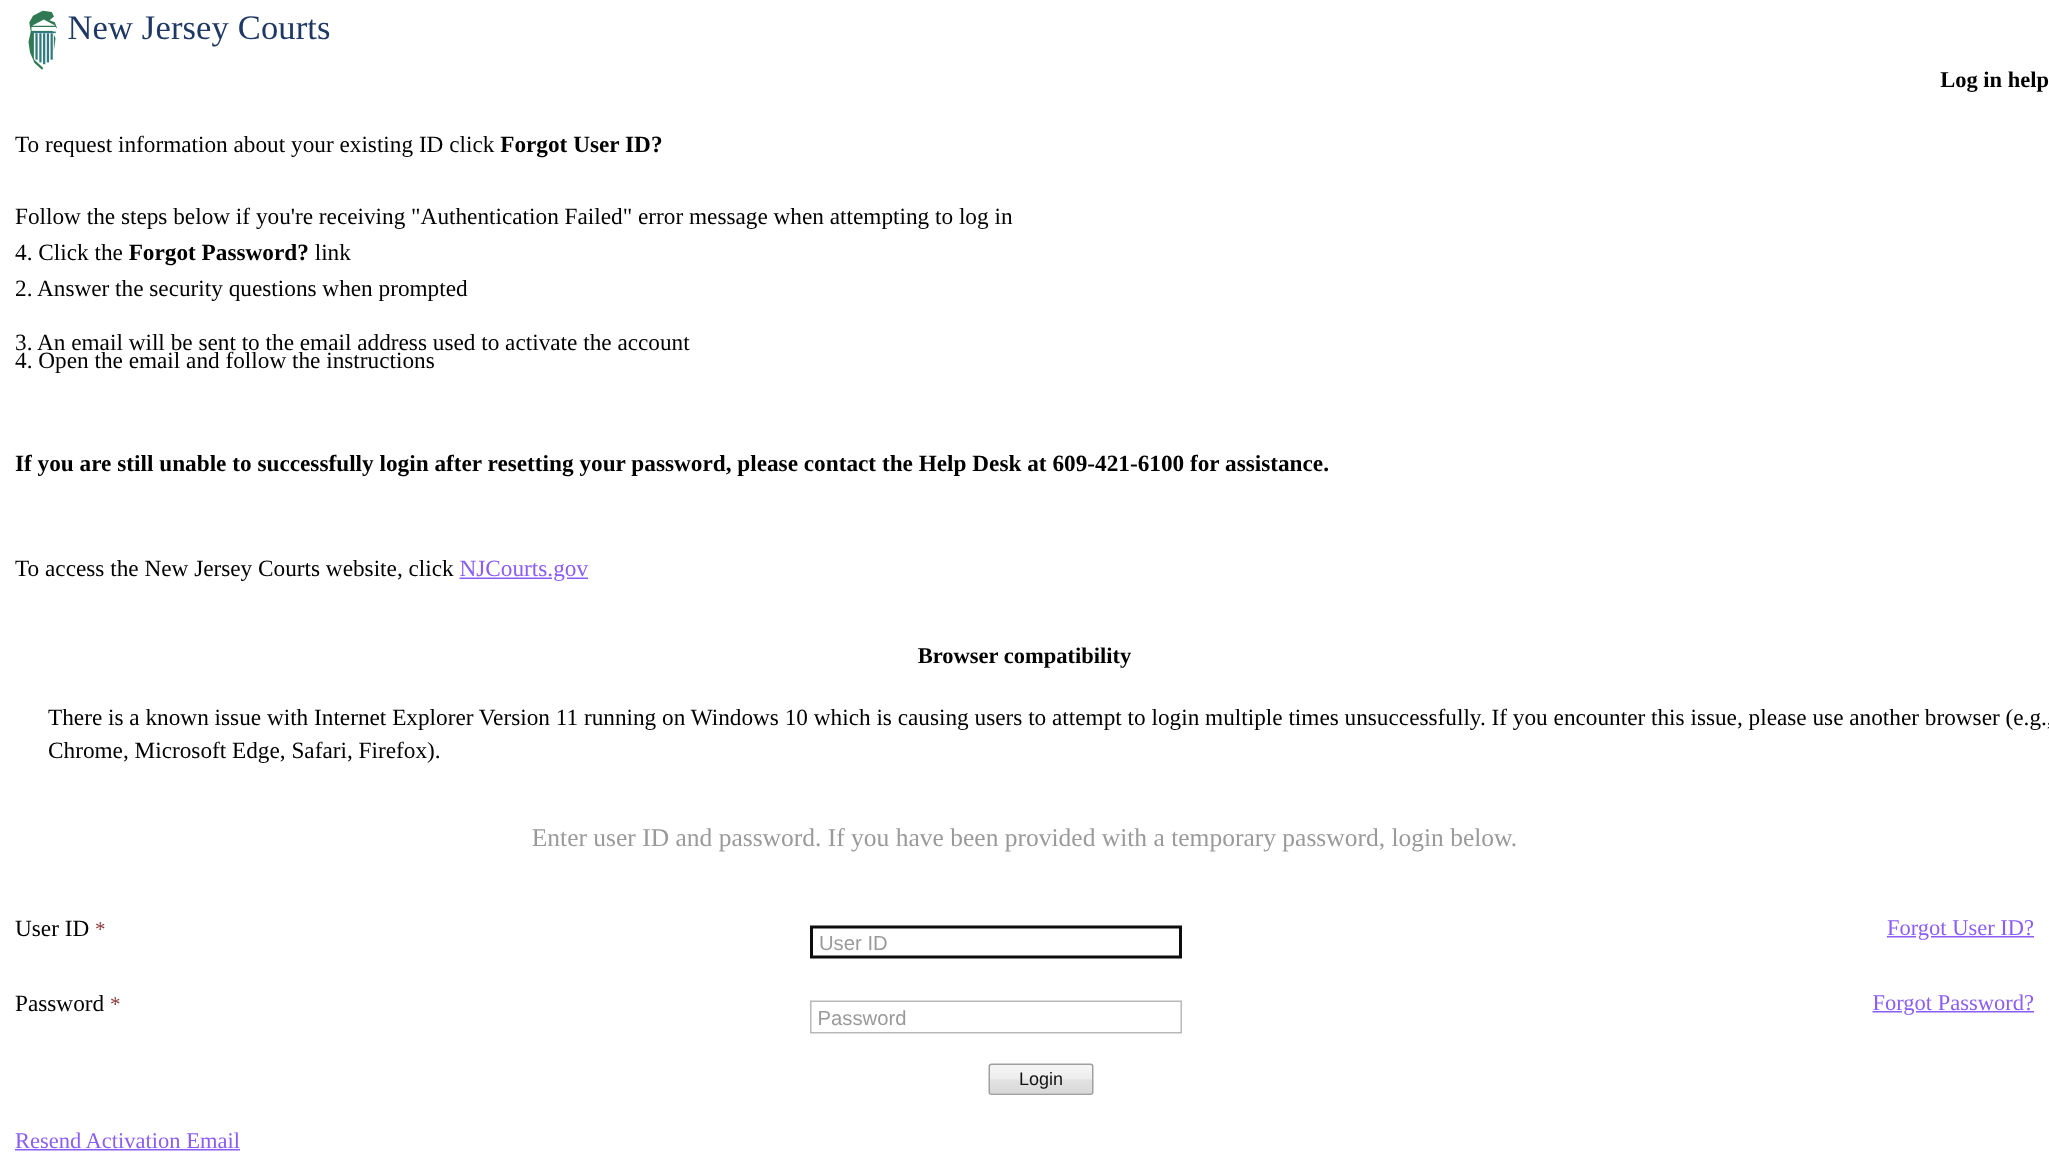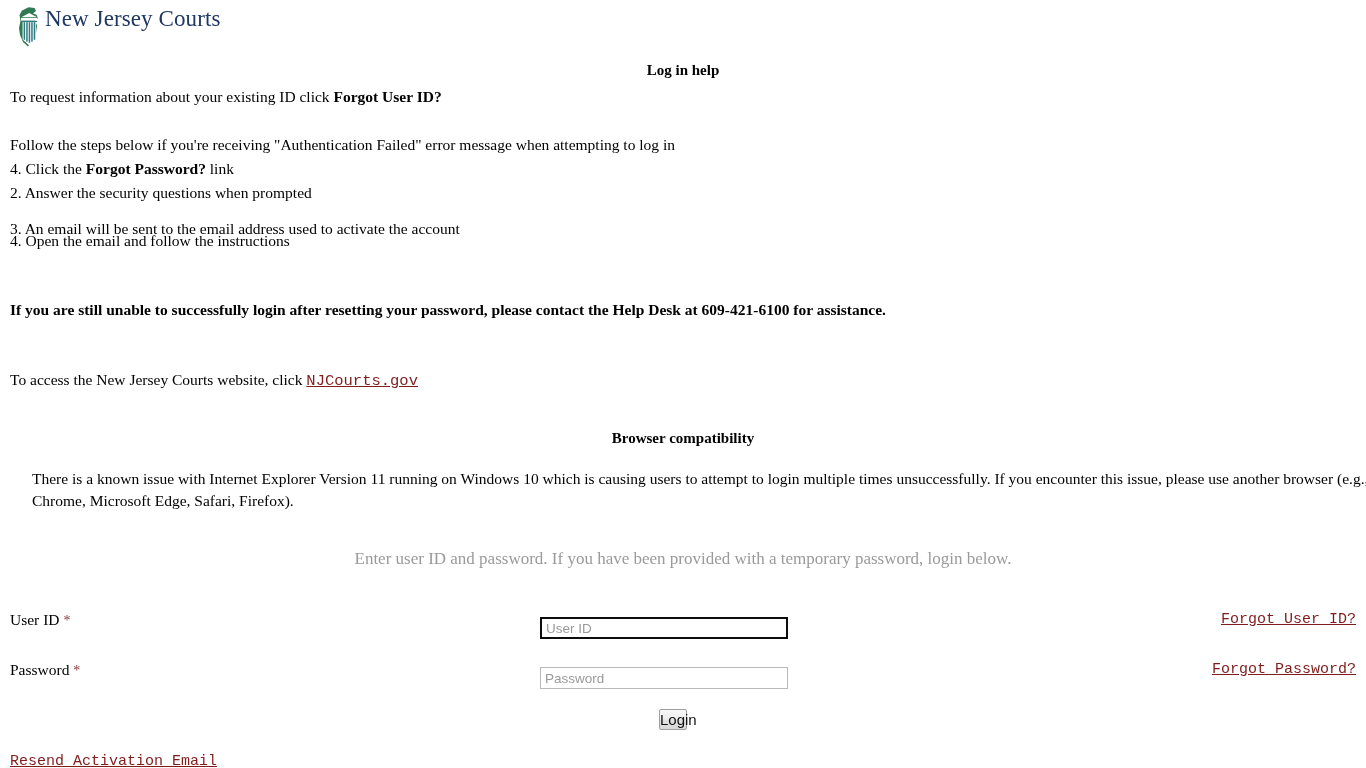--- a/index.html
+++ b/index.html
@@ -43,21 +43,21 @@
 
   
   .section-heading {
     position: absolute;
     left: 0;
     width: 1366px;
     text-align: center;
     font-weight: bold;
     font-size: 15px;
   }
-  #heading-login-help { top: 62px; }
+  #heading-login-help { top: 46px; text-align: right; }
   #heading-browser-compat { top: 430px; }
 
   
   .copy {
     position: absolute;
     left: 10px;
     font-size: 15.5px;
     line-height: 17px;
     white-space: nowrap;
   }
@@ -75,24 +75,23 @@
     top: 468px;
     width: 1350px;
     line-height: 22px;
     white-space: normal;
     margin-left: 22px;
   }
 
   b, .bold { font-weight: bold; }
 
   a.link {
-    color: #7f1d1d;
+    color: #8b5cf6;
     text-decoration: underline;
     cursor: pointer;
-    font-family: Liberation Mono, monospace;
   }
 
   
   #form-intro {
     position: absolute;
     left: 0;
     top: 549px;
     width: 1366px;
     text-align: center;
     color: #9a9a9a;
@@ -142,25 +141,25 @@
     font-size: 15px;
     white-space: nowrap;
   }
   #link-forgot-userid { top: 611px; }
   #link-forgot-password { top: 661px; }
 
   #login-button {
     position: absolute;
     left: 659px;
     top: 709px;
-    width: 28px;
+    width: 70px;
     height: 21px;
     box-sizing: border-box;
     font-family: "Liberation Sans", "DejaVu Sans", sans-serif;
-    font-size: 15px;
+    font-size: 12px;
     color: #111111;
     background: linear-gradient(to bottom, #f6f6f6 0%, #ededed 48%, #e2e2e2 52%, #d8d8d8 100%);
     border: 1px solid #a0a0a0;
     border-radius: 2px;
     padding: 0;
     cursor: pointer;
     line-height: 19px;
   }
 
   #link-resend-activation {

